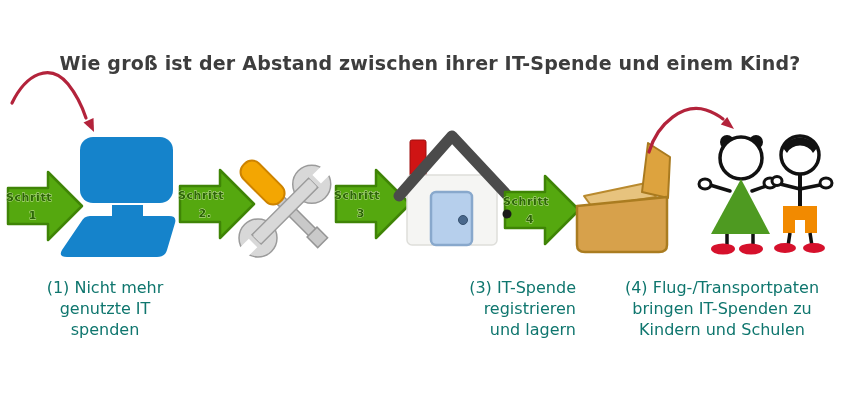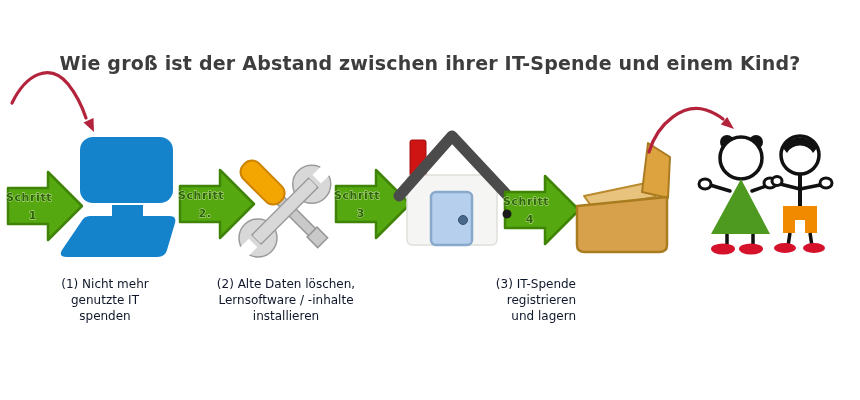--- a/index.html
+++ b/index.html
@@ -6,22 +6,22 @@
   .stage{
     position:relative;width:860px;height:400px;background:#ffffff;overflow:hidden;
     font-family:"DejaVu Sans","Liberation Sans",sans-serif;
   }
   .title{
     position:absolute;top:52px;left:0;width:860px;text-align:center;
     font-size:19px;font-weight:700;color:#3d3d3d;letter-spacing:.2px;
   }
   .gfx{position:absolute;top:0;left:0;}
   .caption{
-    position:absolute;top:277px;text-align:center;color:#0f172a;
-    font-size:12px;line-height:1.32;white-space:pre-line;
+    position:absolute;top:277px;text-align:center;color:#0f766e;
+    font-size:16px;line-height:1.32;white-space:pre-line;
   }
   .cap1{left:22px;width:166px;}
   .cap2{left:168px;width:236px;}
   .cap3{left:392px;width:184px;text-align:right;}
   .cap4{left:590px;width:264px;}
   .step-arrow-text{
     font-size:11px;font-weight:700;fill:#2c6606;letter-spacing:.6px;
     paint-order:stroke;stroke:#cbe6a2;stroke-width:.8px;
   }
 </style>
@@ -134,20 +134,20 @@
         <line x1="810" y1="233" x2="812" y2="246" stroke="#111111" stroke-width="3.5"></line>
         <ellipse cx="785" cy="248" rx="11" ry="5" fill="#d6112c"></ellipse>
         <ellipse cx="814" cy="248" rx="11" ry="5" fill="#d6112c"></ellipse>
       </g>
     </g>
   </svg>
 
   <div class="caption cap1">(1) Nicht mehr
 genutzte IT
 spenden</div>
-  <div class="caption cap2">(2) Alte Daten löschen,
-Lernsoftware / -inhalte
-installieren</div>
   <div class="caption cap3">(3) IT-Spende
 registrieren
 und lagern</div>
+  <div class="caption cap4">(4) Flug-/Transportpaten
+bringen IT-Spenden zu
+Kindern und Schulen</div>
 
 </div>
 
 </body></html>

